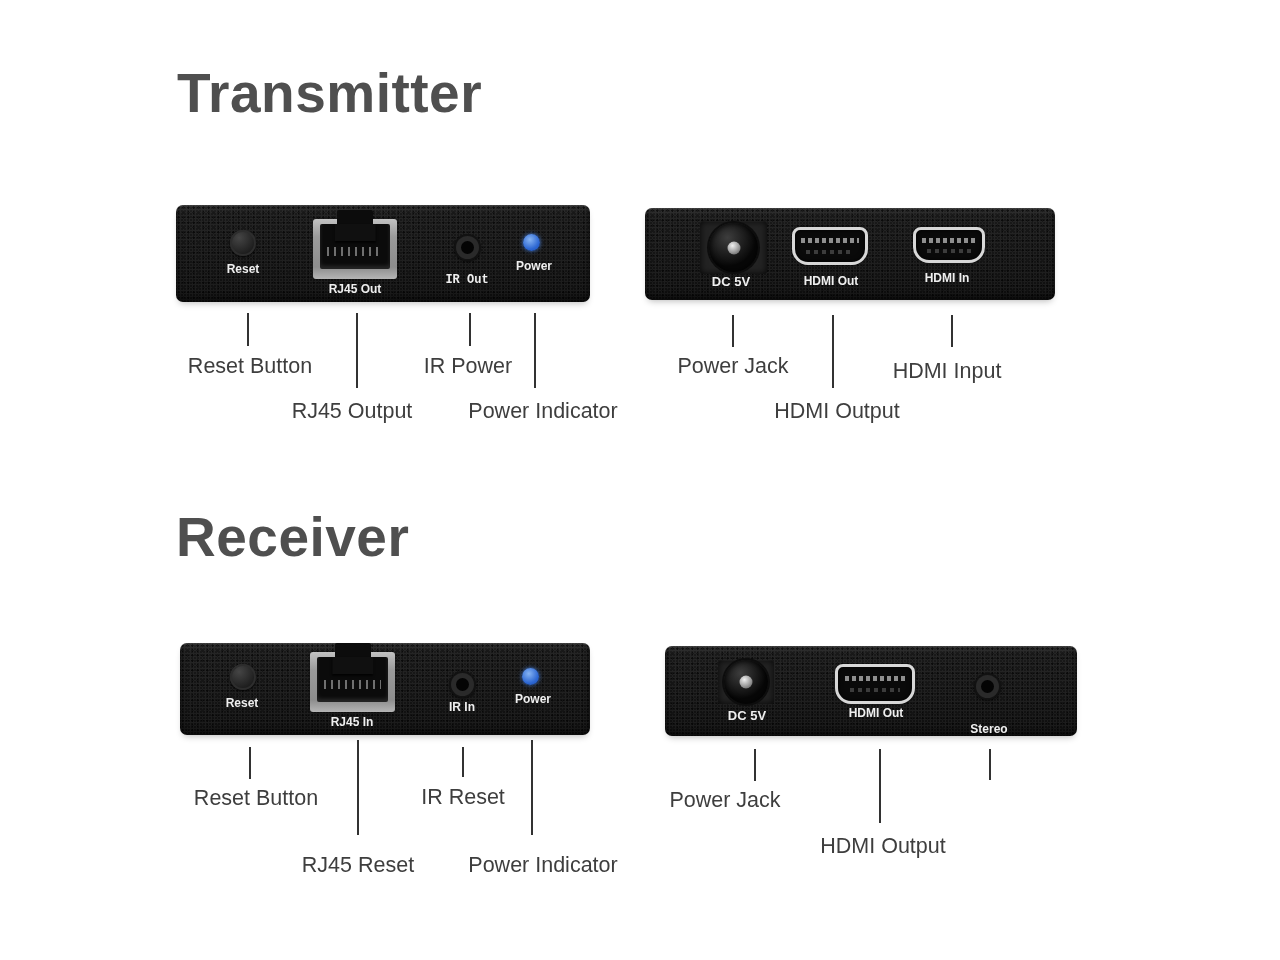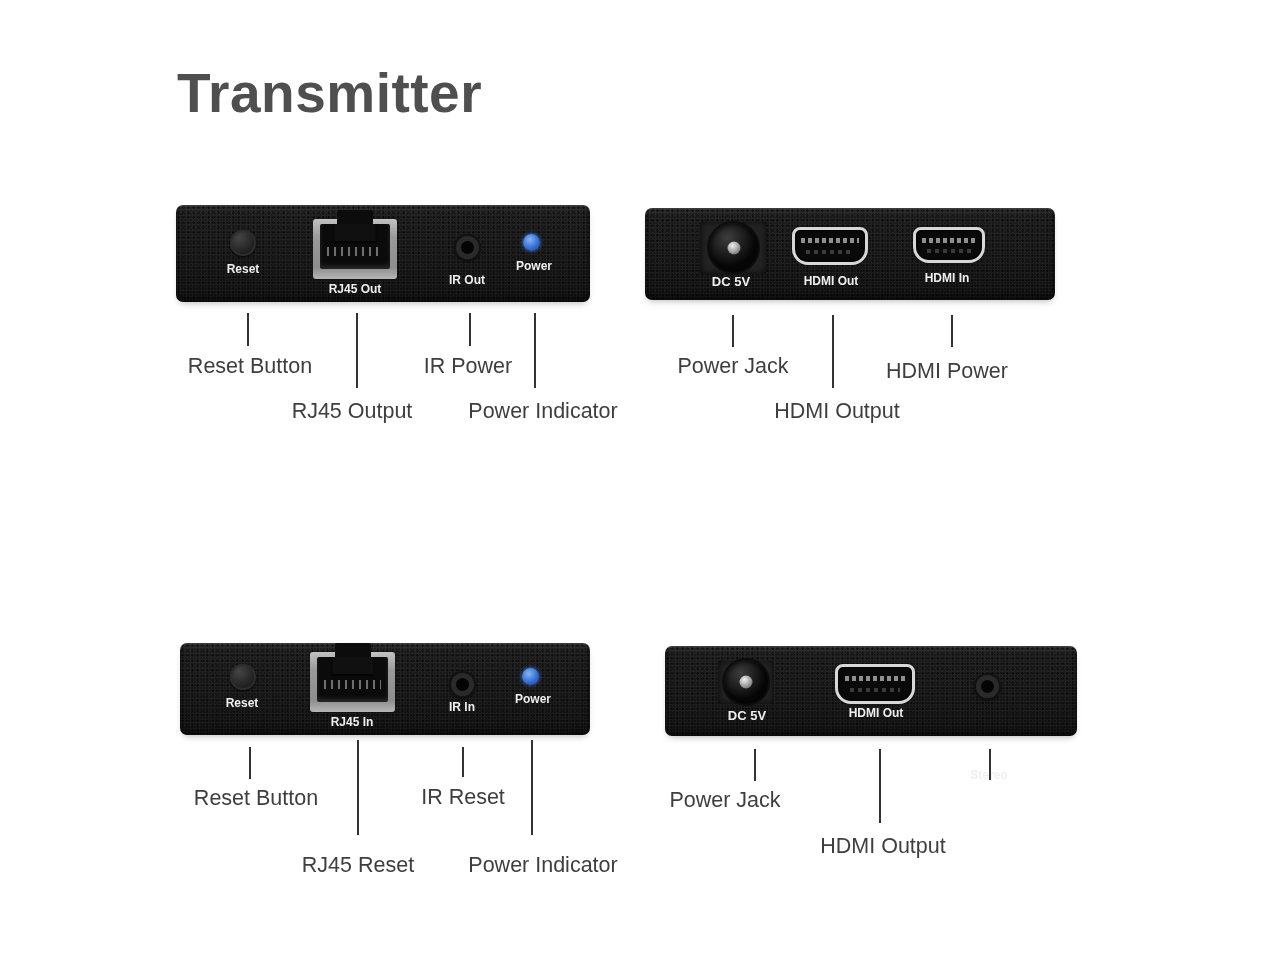--- a/index.html
+++ b/index.html
@@ -90,21 +90,21 @@
     <div class="rj45" style="left:137px;top:14px;width:84px;height:60px;">
       <div class="rj45-clip"></div>
       <div class="rj45-cavity">
         <div class="rj45-tab"></div>
         <div class="rj45-pins"></div>
       </div>
     </div>
     <div class="plabel" style="left:179px;top:77px;">RJ45 Out</div>
 
     <div class="jack35" style="left:285px;top:36px;"></div>
-    <div class="plabel" style="left:291px;top:68px;">IR Out</div>
+    <div class="plabel" style="left:291px;top:68px;font-family:Liberation Mono, monospace;">IR Out</div>
 
     <div class="led" style="left:347px;top:29px;"></div>
     <div class="plabel" style="left:358px;top:54px;">Power</div>
   </div>
 
   <div class="panel" style="left:645px;top:208px;width:410px;height:92px;">
     <div class="dc-recess" style="left:55px;top:13px;width:67px;height:53px;">
       <div class="dc-barrel" style="left:9px;top:2px;width:49px;height:49px;">
         <div class="dc-pin"></div>
       </div>
@@ -136,22 +136,23 @@
   <div class="callout-line" style="left:534px;top:313px;height:75px;"></div>
   <div class="callout" style="left:543px;top:399px;">Power Indicator</div>
 
   <div class="callout-line" style="left:732px;top:315px;height:32px;"></div>
   <div class="callout" style="left:733px;top:354px;">Power Jack</div>
 
   <div class="callout-line" style="left:832px;top:315px;height:73px;"></div>
   <div class="callout" style="left:837px;top:399px;">HDMI Output</div>
 
   <div class="callout-line" style="left:951px;top:315px;height:32px;"></div>
-  <div class="callout" style="left:947px;top:359px;">HDMI Power</div>
-
+  <div class="callout" style="left:947px;top:359px;">HDMI Input</div>
+
+  <div class="heading" style="left:176px;top:510px;">Receiver</div>
 
   <div class="panel" style="left:180px;top:643px;width:410px;height:92px;">
     <div class="btn-reset" style="left:50px;top:21px;"></div>
     <div class="plabel" style="left:62px;top:53px;">Reset</div>
 
     <div class="rj45" style="left:130px;top:9px;width:85px;height:60px;">
       <div class="rj45-clip"></div>
       <div class="rj45-cavity">
         <div class="rj45-tab"></div>
         <div class="rj45-pins"></div>
@@ -174,21 +175,21 @@
     </div>
     <div class="plabel" style="left:82px;top:62px;font-size:13px;">DC 5V</div>
 
     <div class="hdmi" style="left:170px;top:18px;width:74px;height:34px;">
       <div class="hdmi-pins"></div>
       <div class="hdmi-pins2"></div>
     </div>
     <div class="plabel" style="left:211px;top:60px;">HDMI Out</div>
 
     <div class="jack35" style="left:316px;top:34px;"></div>
-    <div class="plabel" style="left:324px;top:76px;margin-top:46px;">Stereo</div>
+    <div class="plabel" style="left:324px;top:76px;">Stereo</div>
   </div>
 
   <div class="callout-line" style="left:249px;top:747px;height:32px;"></div>
   <div class="callout" style="left:256px;top:786px;">Reset Button</div>
 
   <div class="callout-line" style="left:357px;top:740px;height:95px;"></div>
   <div class="callout" style="left:358px;top:853px;">RJ45 Reset</div>
 
   <div class="callout-line" style="left:462px;top:747px;height:30px;"></div>
   <div class="callout" style="left:463px;top:785px;">IR Reset</div>

